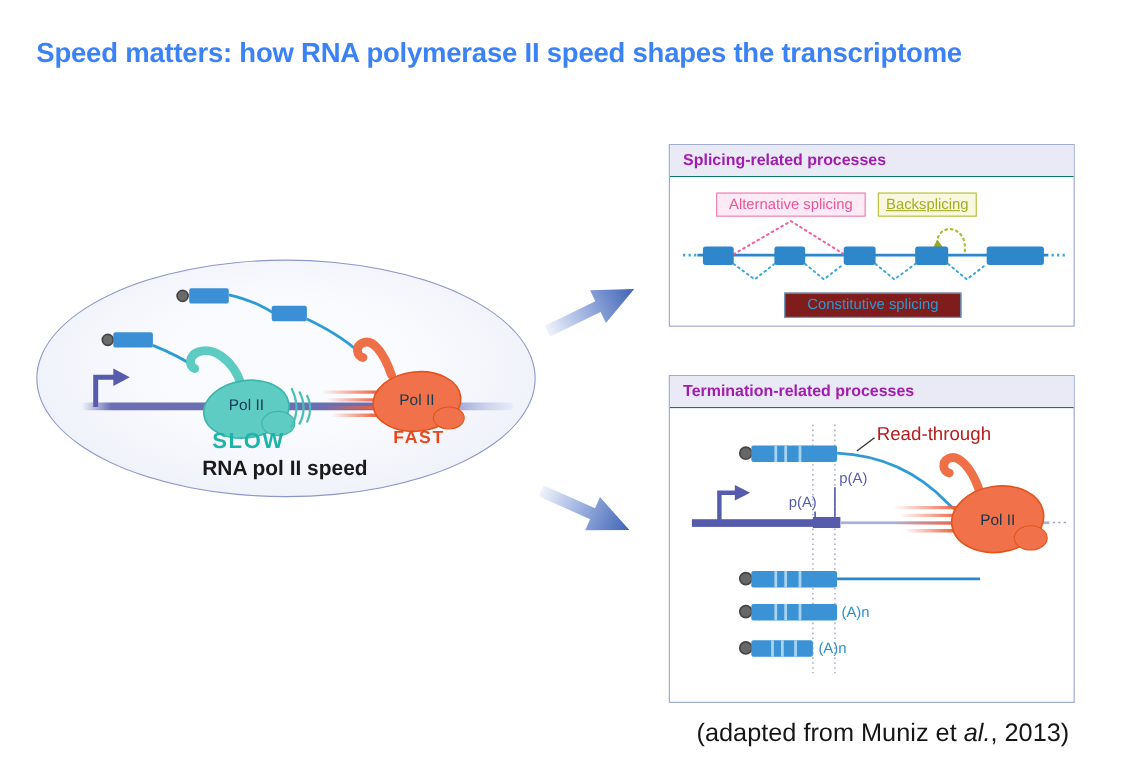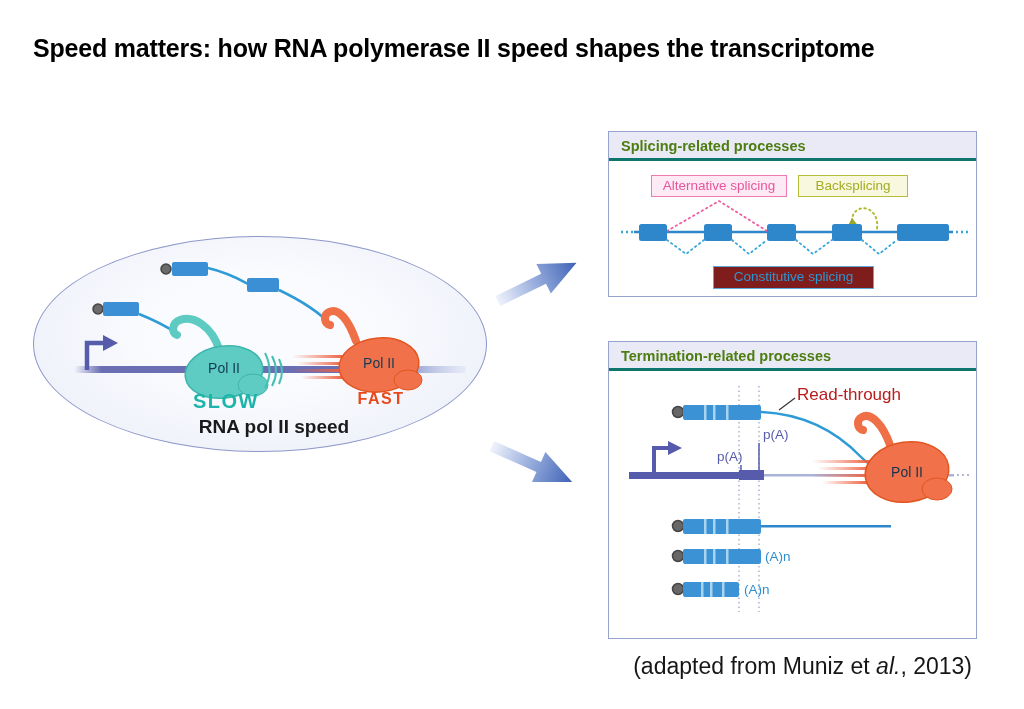--- a/index.html
+++ b/index.html
@@ -1,36 +1,36 @@
 <!DOCTYPE html>
 <html><head>
 <meta charset="utf-8">
 <style>
   html,body{margin:0;padding:0;background:#fff;}
   .slide{position:relative;width:1024px;height:709px;background:#ffffff;overflow:hidden;
          font-family:"Liberation Sans","DejaVu Sans",sans-serif;}
   .abs{position:absolute;}
-  .title{left:33px;top:34px;font-size:25px;font-weight:bold;color:#000000;letter-spacing:-0.2px;}
+  .title{left:33px;top:34px;font-size:25px;font-weight:bold;color:#3b82f6;letter-spacing:-0.2px;}
 
   
   .oval{left:33px;top:236px;width:452px;height:214px;border-radius:50%;
         border:1.5px solid #8d97c9;
         background:radial-gradient(ellipse at 50% 45%, #fafbfe 35%, #e9ecf8 100%);}
   .oval svg{position:absolute;left:0;top:0;}
   .lbl{position:absolute;text-align:center;}
   .pol2-lbl{width:60px;font-size:14px;color:#123c55;}
   .slow-lbl{width:90px;font-size:20px;font-weight:bold;color:#1db4a9;letter-spacing:1.5px;}
   .fast-lbl{width:90px;font-size:16px;font-weight:bold;color:#e8481c;letter-spacing:1.5px;}
   .oval-caption{width:260px;font-size:19px;font-weight:bold;color:#1a1a1a;}
 
   
   .panel{position:absolute;background:#fff;border:1px solid #96a3cd;}
   .panel-header{position:absolute;left:0;top:0;right:0;height:29px;background:#e9eaf6;
-                border-bottom:3px solid #0f766e;box-sizing:border-box;
-                font-size:14.5px;font-weight:bold;color:#4d7c0f;line-height:28px;padding-left:12px;}
+                border-bottom:1px solid #0f766e;box-sizing:border-box;
+                font-size:14.5px;font-weight:bold;color:#a21caf;line-height:28px;padding-left:12px;}
   .tag{position:absolute;box-sizing:border-box;text-align:center;font-size:13.5px;line-height:19px;}
   .tag-alt{border:1.5px solid #ef7ab0;background:#fdeaf4;color:#e8559c;}
   .tag-back{border:1.5px solid #b5be3a;background:#f7f8dd;color:#a3ad22;}
   .tag-const{border:1.5px solid #5aabdc;background:#7f1d1d;color:#2e96d0;}
   .small-blue{font-size:13.5px;color:#565cab;}
   .small-rna{font-size:13.5px;color:#2e8fd0;}
   .readthrough{font-size:17px;color:#b91c1c;}
   .term-pol2{width:56px;text-align:center;font-size:14px;color:#15334e;}
 
   .arrow-wrap{position:absolute;width:88px;height:44px;}
@@ -110,21 +110,21 @@
         </g>
         <path d="M322,104 C315,84 305,70 295,75 C289,78 290,87 296,88" fill="none" stroke="#ef6f47" stroke-width="8" stroke-linecap="round"></path>
         <ellipse cx="345" cy="128" rx="40" ry="27" fill="#f0714a" stroke="#e2551f" stroke-width="1.5" transform="rotate(-6 345 128)"></ellipse>
         <ellipse cx="374" cy="143" rx="14" ry="10" fill="#f0714a" stroke="#e2551f" stroke-width="1"></ellipse>
       </g>
     </svg>
     <div class="lbl pol2-lbl" style="left:160px;top:123px;">Pol II</div>
     <div class="lbl pol2-lbl" style="left:315px;top:118px;">Pol II</div>
     <div class="lbl slow-lbl" style="left:147px;top:153px;">SLOW</div>
     <div class="lbl fast-lbl" style="left:302px;top:153px;">FAST</div>
-    <div class="lbl oval-caption" style="left:110px;top:179px;">RNA pol II speed</div>
+    <div class="lbl oval-caption" style="left:95px;top:179px;">RNA pol II speed</div>
   </div>
 
   <div class="arrow-wrap" style="left:493px;top:260px;transform:rotate(-26deg);">
     <svg width="88" height="44" viewBox="0 0 96 44">
       <polygon points="0,16 56,16 56,4 96,22 56,40 56,28 0,28" fill="url(#lg-arrow)"></polygon>
     </svg>
   </div>
   <div class="arrow-wrap" style="left:488px;top:442px;transform:rotate(24deg);">
     <svg width="88" height="44" viewBox="0 0 96 44">
       <polygon points="0,16 56,16 56,4 96,22 56,40 56,28 0,28" fill="url(#lg-arrow)"></polygon>
@@ -155,21 +155,21 @@
 
       <g fill="#2e86cb">
         <rect x="30" y="92" width="28" height="17" rx="2.5"></rect>
         <rect x="95" y="92" width="28" height="17" rx="2.5"></rect>
         <rect x="158" y="92" width="29" height="17" rx="2.5"></rect>
         <rect x="223" y="92" width="30" height="17" rx="2.5"></rect>
         <rect x="288" y="92" width="52" height="17" rx="2.5"></rect>
       </g>
     </svg>
     <div class="tag tag-alt" style="left:42px;top:43px;width:136px;height:22px;">Alternative splicing</div>
-    <div class="tag tag-back" style="left:189px;top:43px;width:110px;height:22px;">Backsplicing</div>
+    <div class="tag tag-back" style="left:189px;top:43px;width:90px;height:22px;text-decoration:underline;">Backsplicing</div>
     <div class="tag tag-const" style="left:104px;top:134px;width:161px;height:23px;">Constitutive splicing</div>
   </div>
 
   <div class="panel" style="left:608px;top:341px;width:367px;height:296px;">
     <div class="panel-header">Termination-related processes</div>
     <svg class="abs" style="left:0;top:0;" width="367" height="296" viewBox="0 0 367 296">
 
       <g stroke="#9aa0c0" stroke-width="1.2" stroke-dasharray="1.5,3">
         <path d="M130,44 L130,270"></path>
         <path d="M150,44 L150,270"></path>

